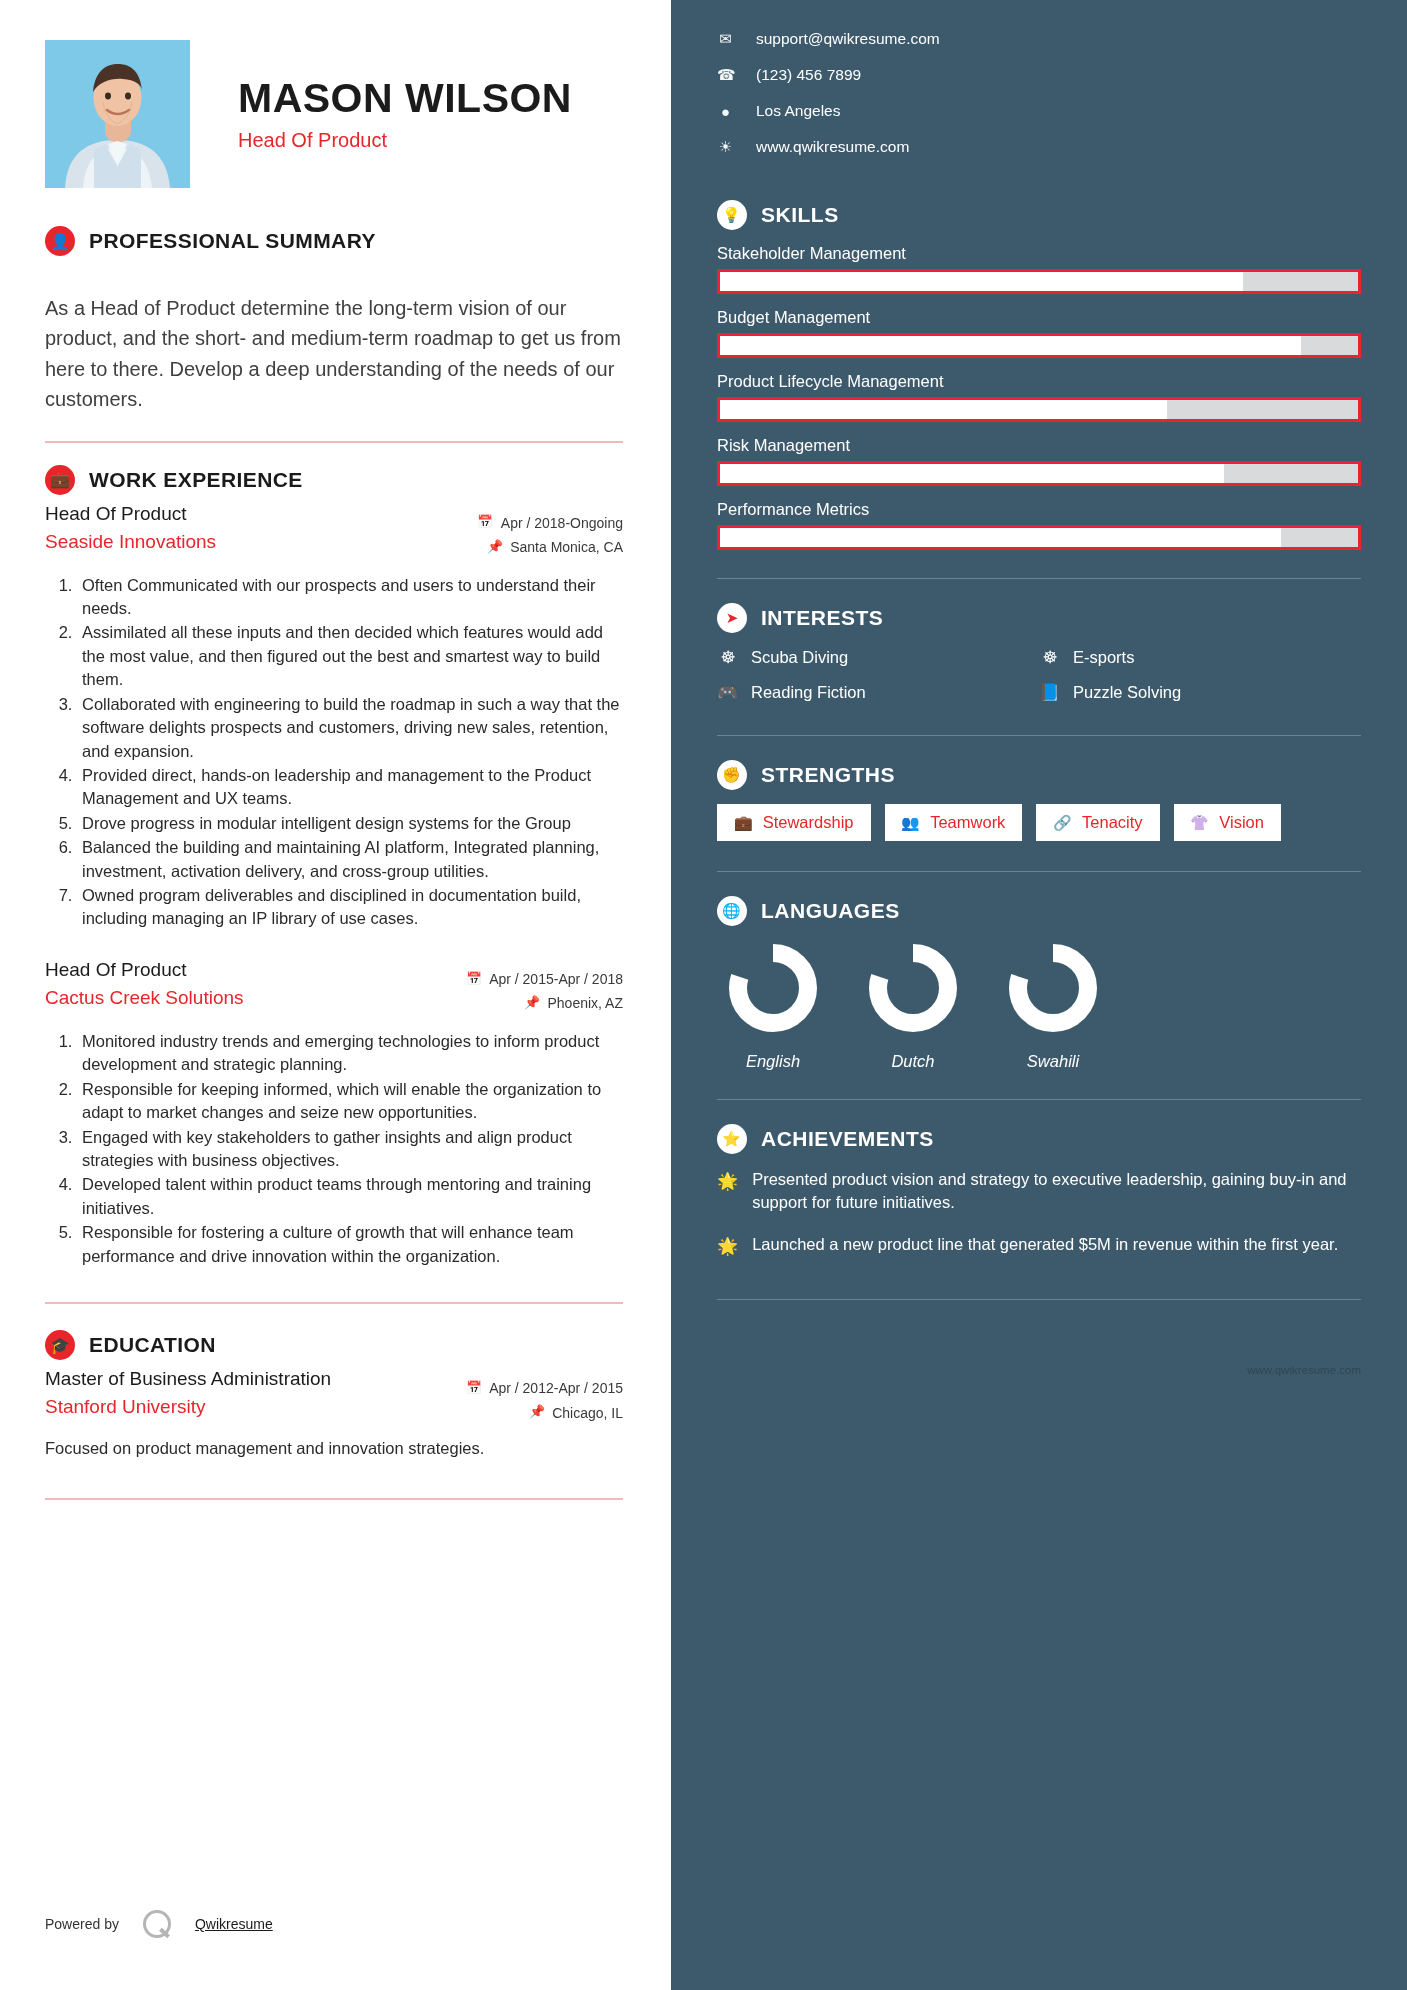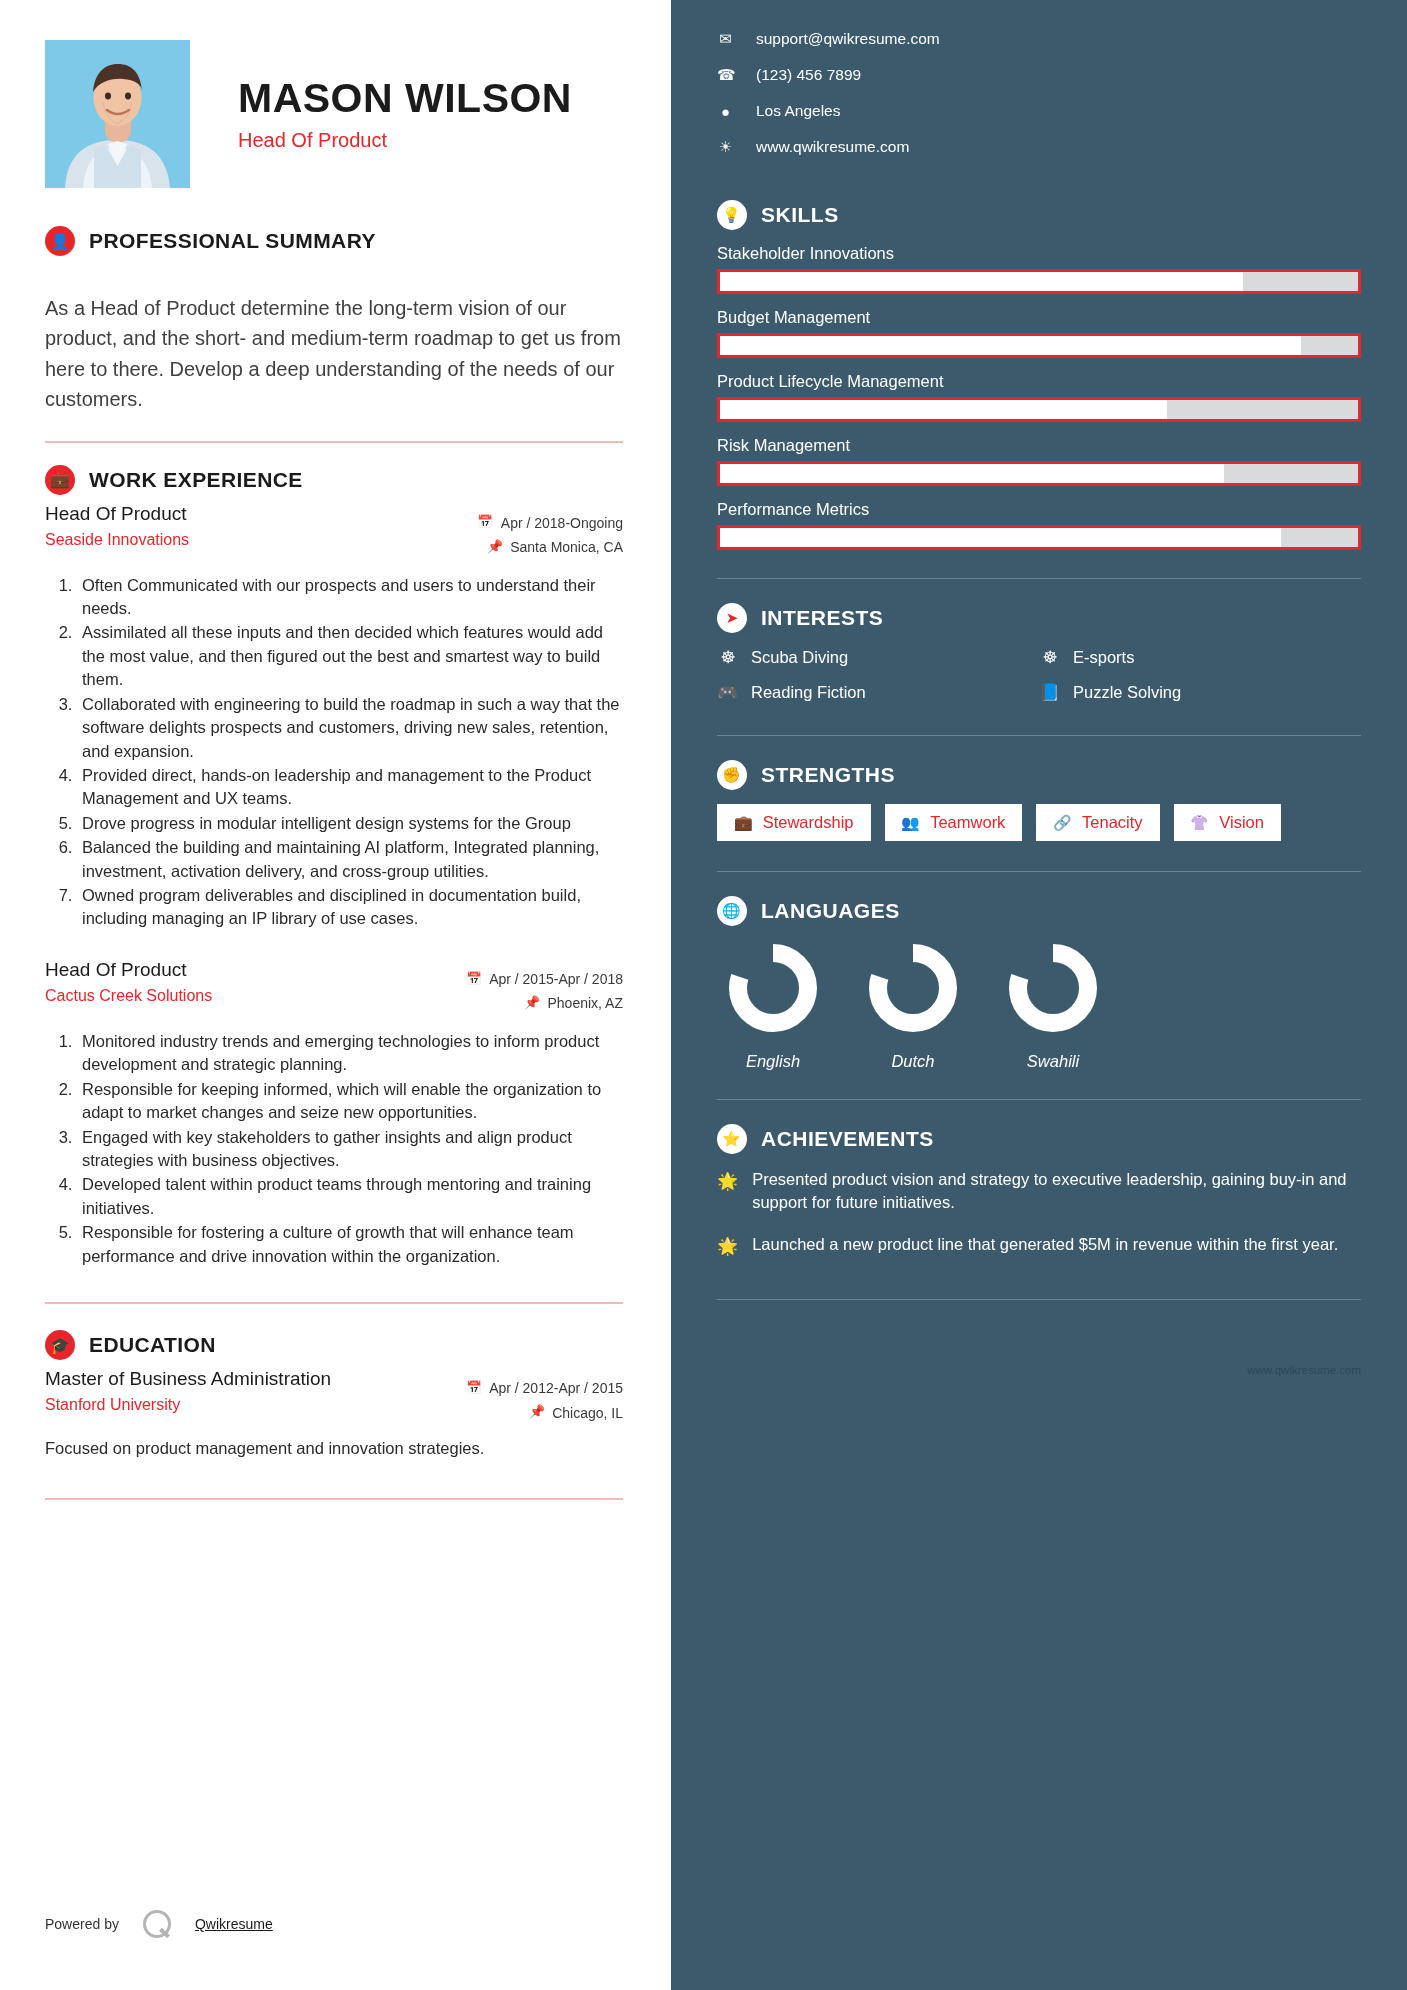--- a/index.html
+++ b/index.html
@@ -38,21 +38,21 @@
     font-size: 21px; font-weight: bold; color: #1b1b1b;
     letter-spacing: 0.4px;
   }
   .summary { font-size: 20px; line-height: 1.52; color: #404040; margin-top: 37px; }
 
   .hr { height: 2px; background: #f1b9bb; margin: 26px 0 22px 0; }
 
   .job { margin-top: 4px; }
   .job-top { display: flex; justify-content: space-between; align-items: flex-start; }
   .job-title { font-size: 19px; color: #1b1b1b; }
-  .job-company { font-size: 16px; color: #e8252a; margin-top: 6px; }
+  .job-company { font-size: 19px; color: #e8252a; margin-top: 6px; }
   .job-meta { text-align: right; font-size: 14px; color: #3a3a3a; padding-top: 8px; line-height: 1.75; }
   .job-meta .ln { display: flex; align-items: center; justify-content: flex-end; gap: 7px; white-space: nowrap; }
   .job-meta .gl { font-size: 13px; }
 
   ol.bullets { margin: 14px 0 0 32px; font-size: 16.5px; line-height: 1.42; color: #2b2b2b; }
   ol.bullets li { padding-left: 5px; margin-bottom: 1px; }
 
   .edu-desc { font-size: 16.5px; color: #2b2b2b; margin-top: 14px; }
 
   .footer {
@@ -273,21 +273,21 @@
       </div>
     </div>
 
     <div class="rsec-head">
       <span class="rsec-ico">💡</span>
       <span class="rsec-title">SKILLS</span>
     </div>
 
     <div>
       <div class="skill">
-        <div class="skill-label">Stakeholder Innovations</div>
+        <div class="skill-label">Stakeholder Management</div>
         <div class="skill-bar">
           <div class="skill-fill" style="width: 82%;"></div>
         </div>
       </div>
       <div class="skill">
         <div class="skill-label">Budget Management</div>
         <div class="skill-bar">
           <div class="skill-fill" style="width: 91%;"></div>
         </div>
       </div>

